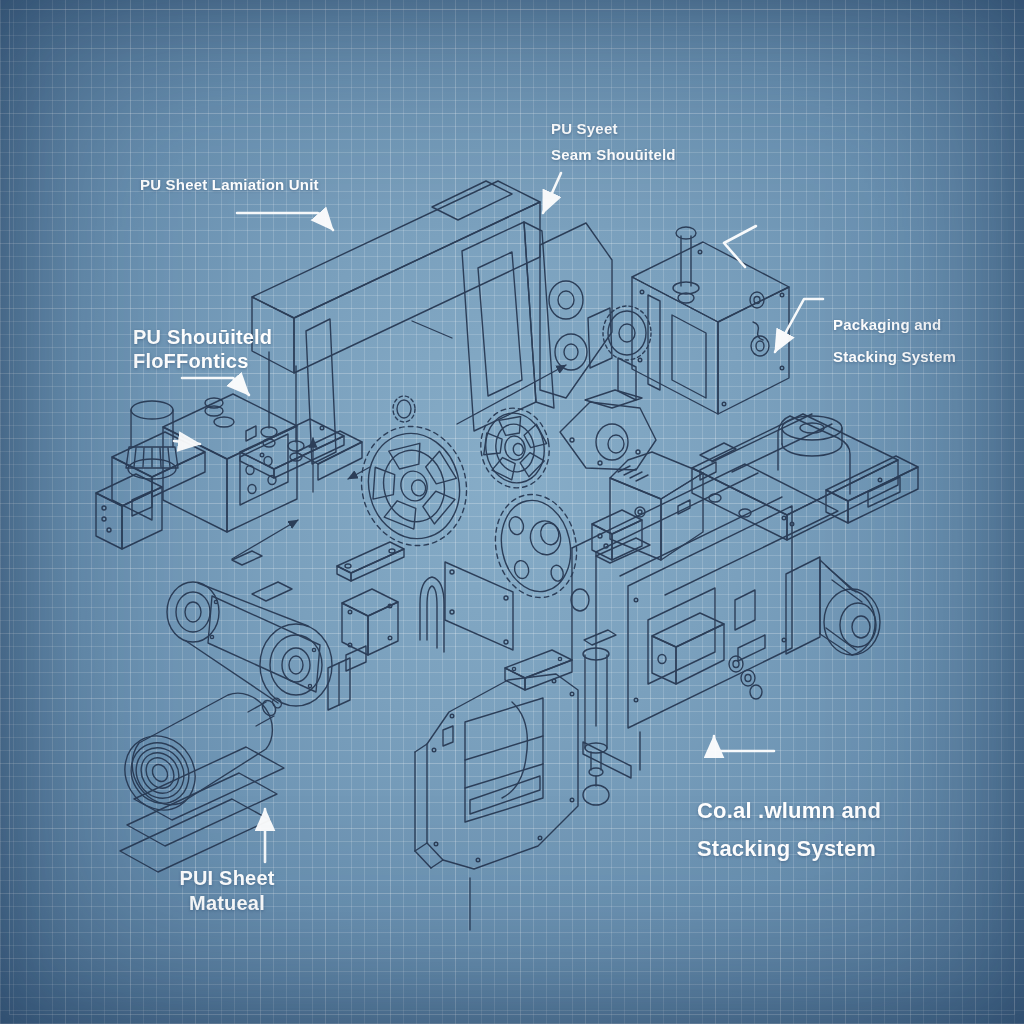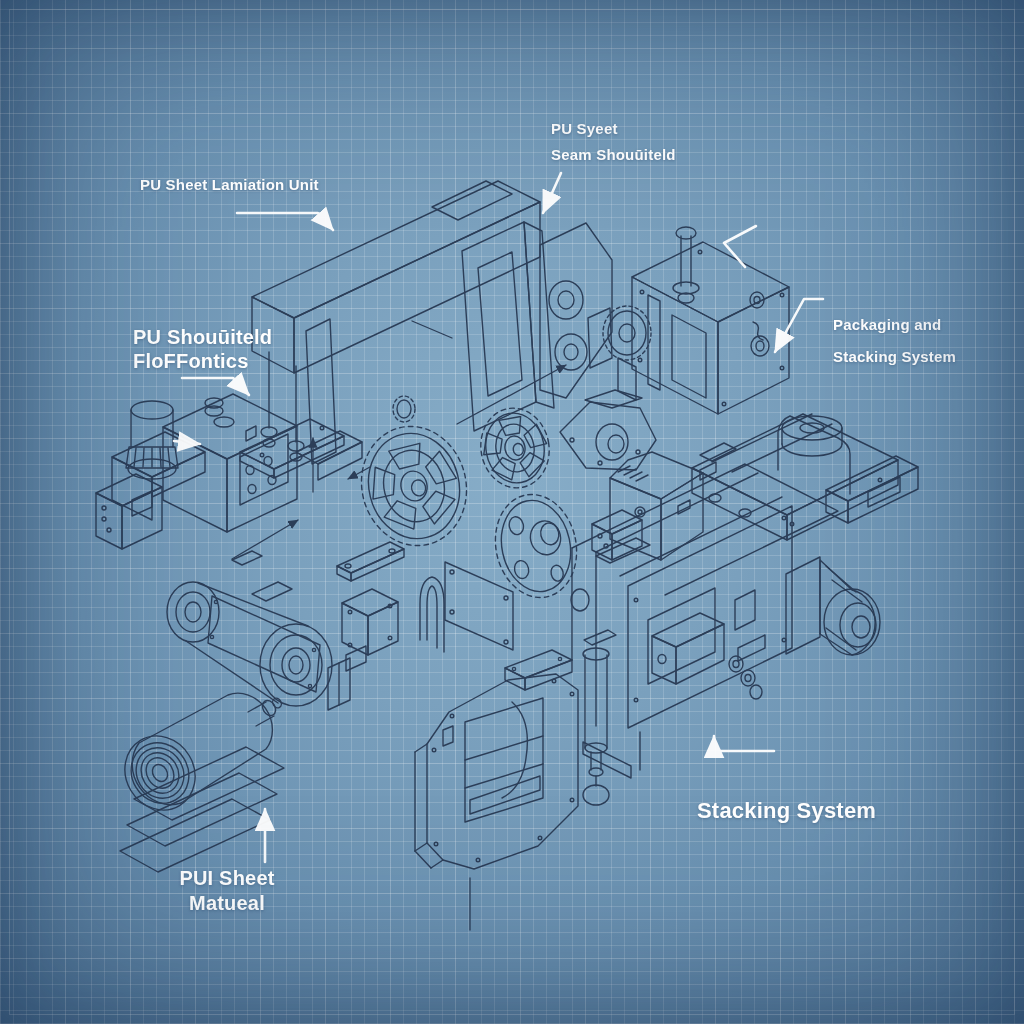--- a/index.html
+++ b/index.html
@@ -457,17 +457,18 @@
     <span>PU Shouūiteld</span>
     <span>FloFFontics</span>
   </div>
 
   <div class="lbl" style="left:167px;top:866px;width:120px;text-align:center;font-size:20px;line-height:25px;">
     <span>PUI Sheet</span>
     <span>Matueal</span>
   </div>
 
   <div class="lbl" style="left:697px;top:792px;font-size:22px;line-height:38px;">
+    <span>Co.al .wlumn and</span>
     <span>Stacking System</span>
   </div>
 
   <div class="bg-vignette"></div>
 </div>
 
 </body></html>

